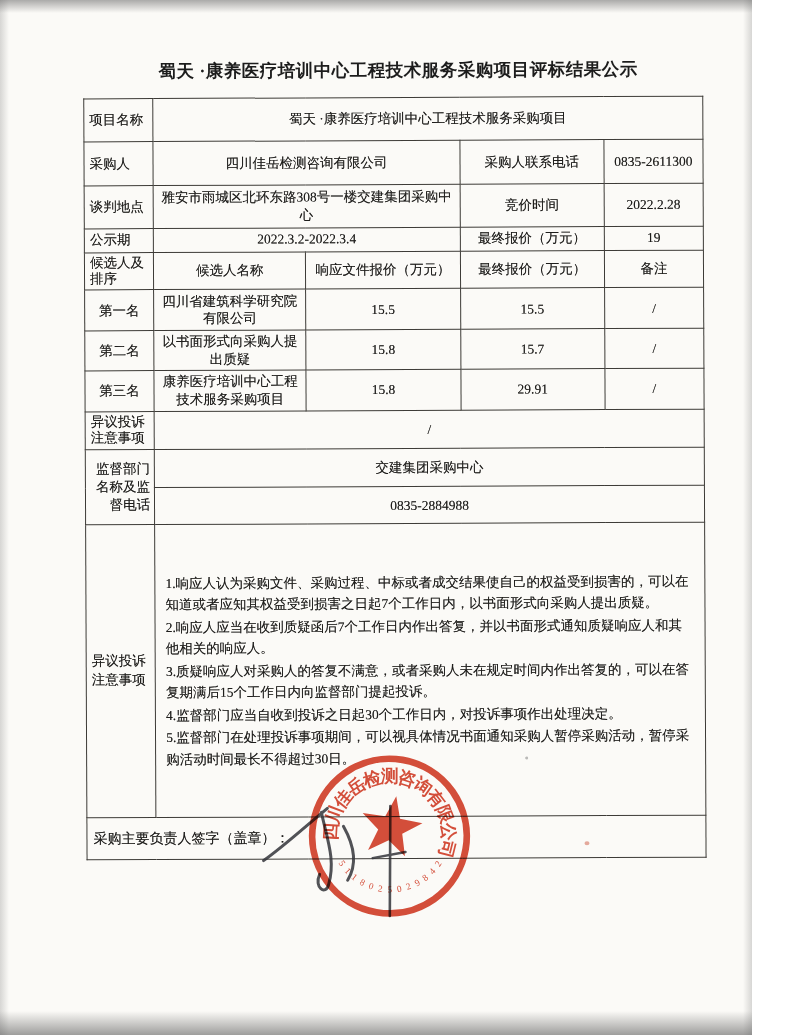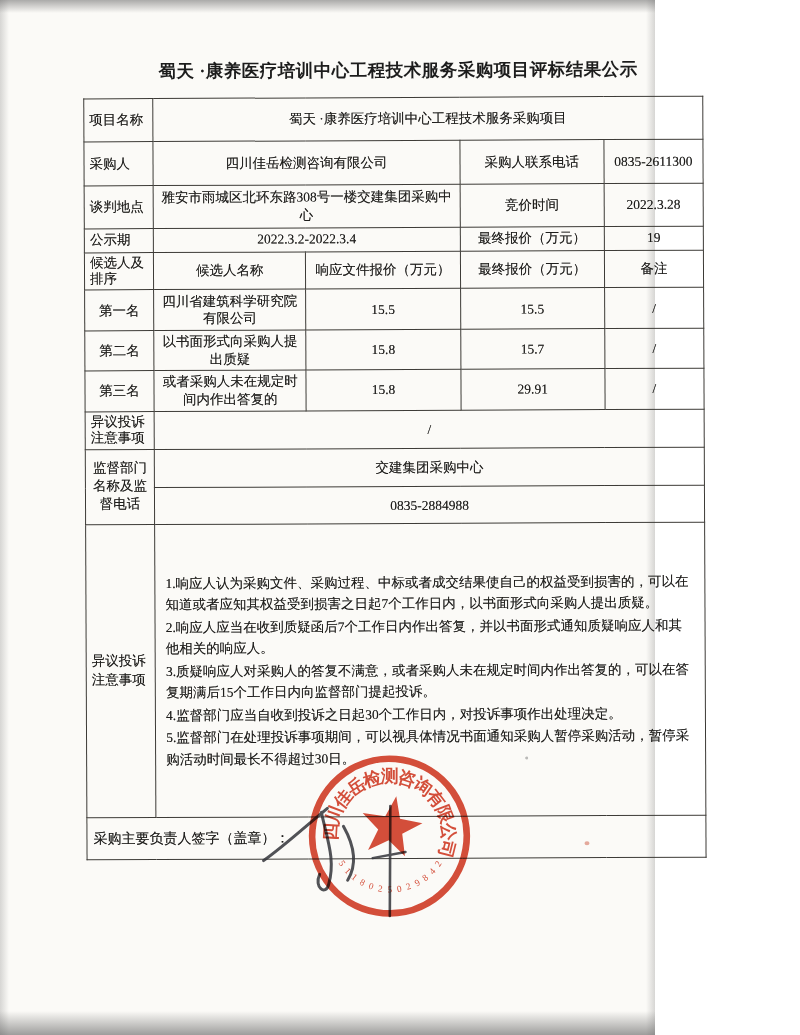--- a/index.html
+++ b/index.html
@@ -2,21 +2,21 @@
 <html lang="zh"><head>
 <meta charset="utf-8">
 <style>
   html,body{margin:0;padding:0;}
   body{
     width:800px;height:1035px;overflow:hidden;
     font-family:"Liberation Serif","DejaVu Serif",serif;
     background:#ffffff;
   }
   .scan-page{
-    position:relative;width:655px;height:1035px;
+    position:relative;width:752px;height:1035px;
     background:
       linear-gradient(180deg, rgba(105,105,105,.55), rgba(255,255,255,0) 13px),
       linear-gradient(0deg, rgba(95,95,95,.60), rgba(255,255,255,0) 24px),
       linear-gradient(90deg, rgba(130,130,130,.30), rgba(255,255,255,0) 9px),
       linear-gradient(270deg, rgba(130,130,130,.30), rgba(255,255,255,0) 9px),
       #fbfaf7;
   }
   .sheet{position:absolute;left:0;top:0;width:800px;height:1035px;transform:rotate(-0.25deg);transform-origin:400px 500px;}
   .doc-title{
     position:absolute;left:0;top:58px;width:800px;
@@ -28,21 +28,21 @@
     border-collapse:collapse;table-layout:fixed;width:620px;
     font-size:13.5px;color:#1e1d1b;
   }
   .doc-table td{
     border:1.6px solid #3d3b37;
     text-align:center;vertical-align:middle;
     padding:2px 4px;line-height:1.45;
     text-shadow:0 0 .4px rgba(20,20,20,.55);
   }
   .doc-table td.lbl{text-align:left;padding-left:5px;}
-  .doc-table td.lbl-c{text-align:center;font-family:Liberation Mono, monospace;}
+  .doc-table td.lbl-c{text-align:right;}
   .doc-table td.notes{text-align:left;padding:6px 10px;}
   .doc-table td.notes p{margin:1px 0;line-height:21.5px;}
   .doc-table td.sig-cell{text-align:left;padding-left:6px;font-size:14px;}
   .overlay{position:absolute;pointer-events:none;}
   .stamp-svg{mix-blend-mode:multiply;opacity:.9;}
   .speck{position:absolute;border-radius:50%;}
 </style>
 </head>
 <body>
 
@@ -67,21 +67,21 @@
         <tr style="height:44px">
           <td class="lbl">采购人</td>
           <td colspan="2">四川佳岳检测咨询有限公司</td>
           <td>采购人联系电话</td>
           <td>0835-2611300</td>
         </tr>
         <tr style="height:43px">
           <td class="lbl">谈判地点</td>
           <td colspan="2" style="line-height:1.3">雅安市雨城区北环东路308号一楼交建集团采购中心</td>
           <td>竞价时间</td>
-          <td>2022.3.28</td>
+          <td>2022.2.28</td>
         </tr>
         <tr style="height:24px">
           <td class="lbl" style="line-height:1.1">公示期</td>
           <td colspan="2" style="line-height:1.1">2022.3.2-2022.3.4</td>
           <td style="line-height:1.1">最终报价（万元）</td>
           <td style="line-height:1.1">19</td>
         </tr>
         <tr style="height:32px">
           <td class="lbl" style="line-height:1.2">候选人及排序</td>
           <td>候选人名称</td>
@@ -98,21 +98,21 @@
         </tr>
         <tr style="height:40px">
           <td>第二名</td>
           <td style="line-height:1.3">以书面形式向采购人提出质疑</td>
           <td>15.8</td>
           <td>15.7</td>
           <td>/</td>
         </tr>
         <tr style="height:39px">
           <td>第三名</td>
-          <td style="line-height:1.3">或者采购人未在规定时间内作出答复的</td>
+          <td style="line-height:1.3">康养医疗培训中心工程技术服务采购项目</td>
           <td>15.8</td>
           <td>29.91</td>
           <td>/</td>
         </tr>
         <tr style="height:37px">
           <td class="lbl" style="line-height:1.25">异议投诉注意事项</td>
           <td colspan="4">/</td>
         </tr>
         <tr style="height:38px">
           <td class="lbl-c" rowspan="2" style="line-height:1.35">监督部门名称及监督电话</td>

